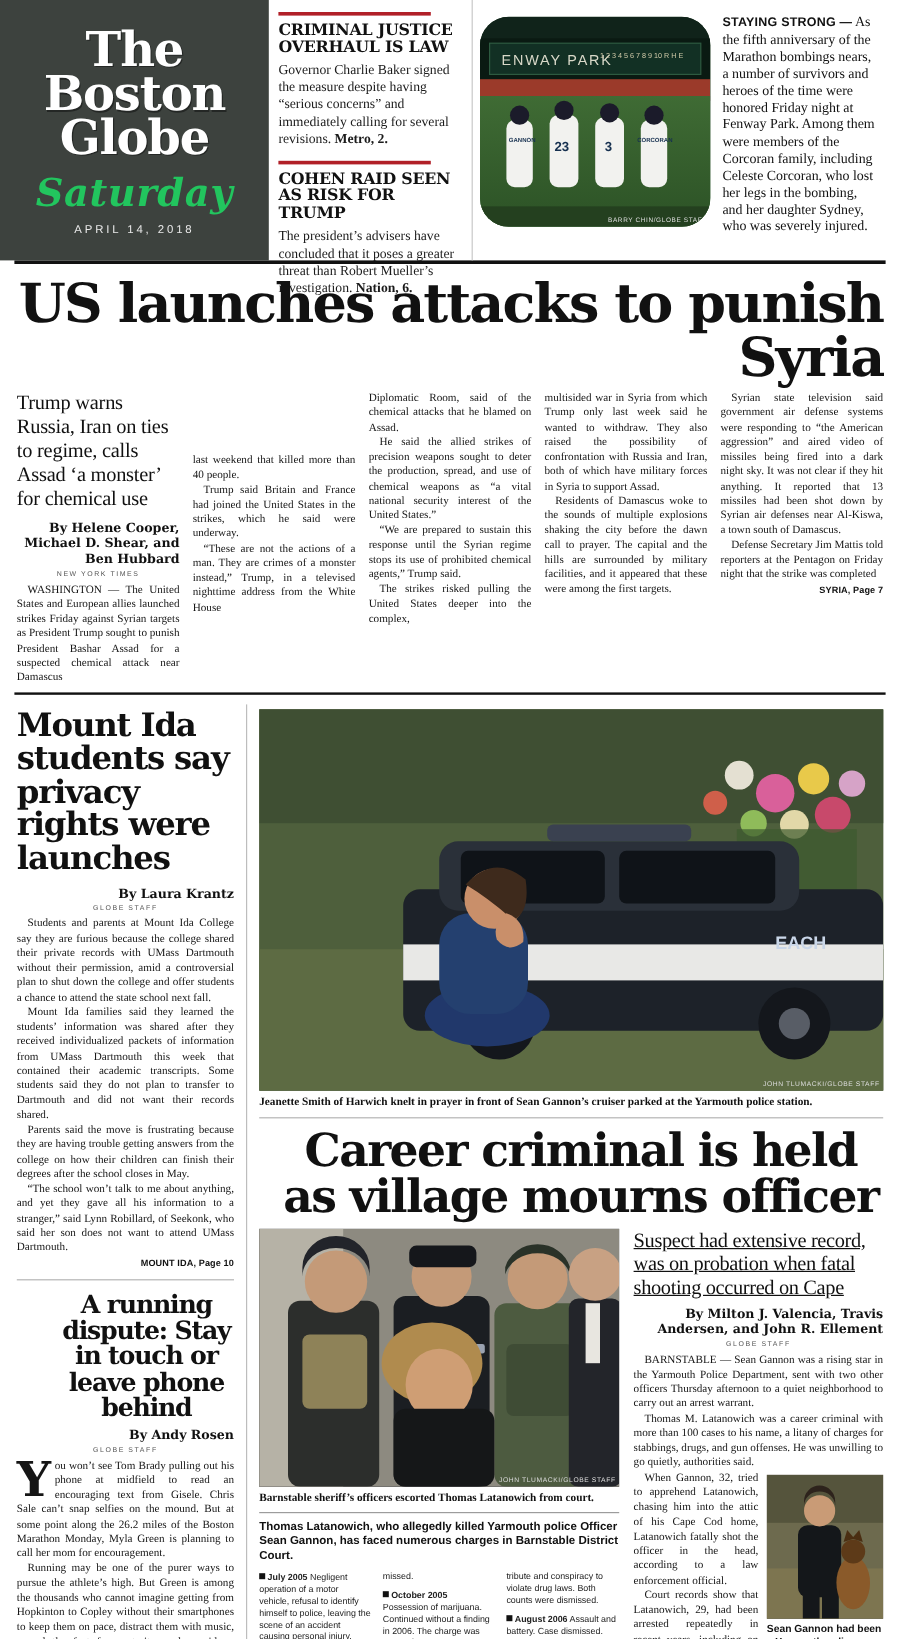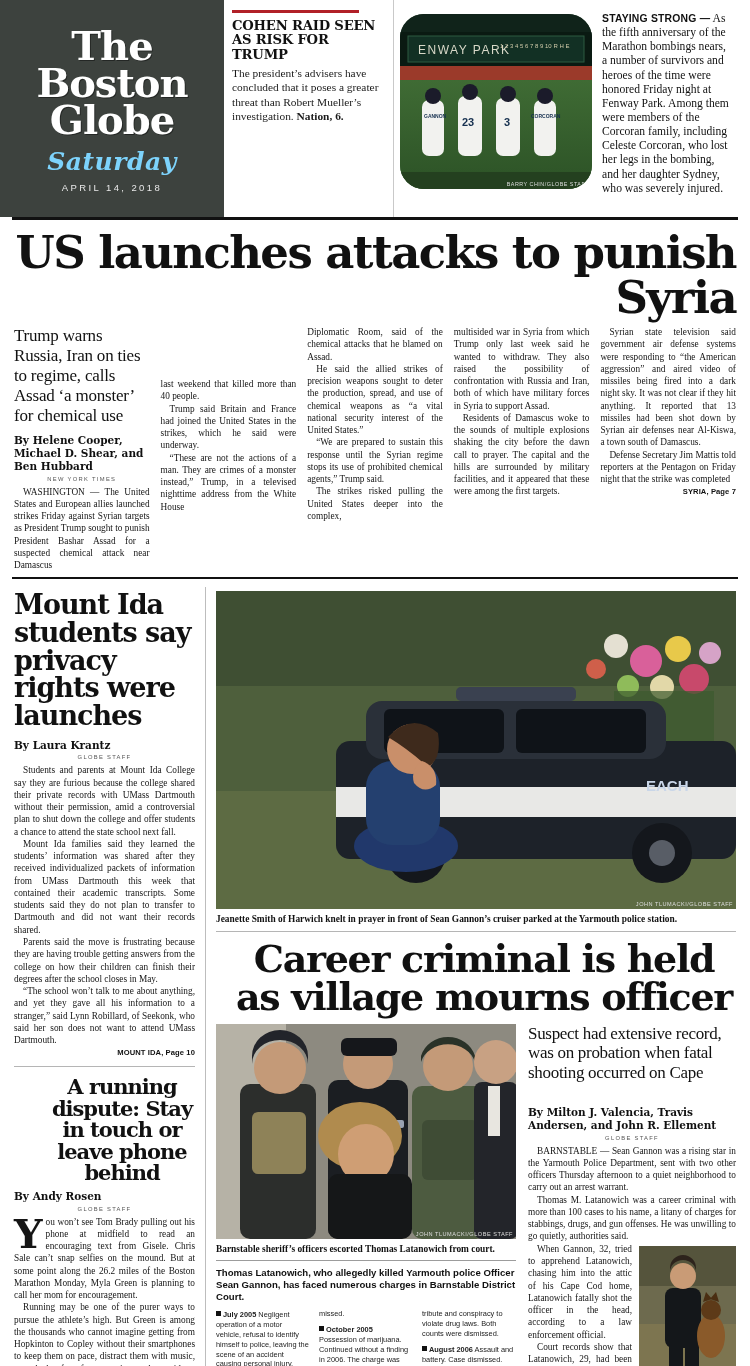--- a/index.html
+++ b/index.html
@@ -24,21 +24,21 @@
     font-family:"DejaVu Serif", serif;
     font-weight:bold;
     font-size:40px; line-height:0.92; text-align:center;
     letter-spacing:-1px;
     text-shadow:1px 1px 0 rgba(0,0,0,.4);
   }
   .flag-title span { display:block; }
   .flag-day {
     font-family:"DejaVu Serif", serif;
     font-style:italic; font-weight:bold;
-    color:#7dd3fc; font-size:25px; margin-top:8px;
+    color:#22c55e; font-size:32px; margin-top:8px;
     letter-spacing:.5px;
   }
   .flag-date {
     font-family:"Liberation Sans", sans-serif;
     font-size:9.5px; letter-spacing:2.4px; margin-top:6px; color:#e8e8e8;
   }
 
   .briefs { width:170px; padding:6px 10px 0 8px; border-right:1px solid #c9c9c9; }
   .brief { padding-top:4px; }
   .brief + .brief { margin-top:7px; }
@@ -83,21 +83,21 @@
     text-align:right; margin-bottom:6px;
   }
   .lead-cols { display:flex; gap:11px; margin-top:5px; }
   .lead-col { width:176px; }
   .lead-deck {
     font-size:17px; line-height:1.18; letter-spacing:-.2px;
     margin-bottom:8px;
   }
   .byline {
     font-family:"DejaVu Serif", serif; font-weight:bold;
-    font-size:10.5px; line-height:1.25; text-align:left; margin-top:4px;
+    font-size:10.5px; line-height:1.25; text-align:right; margin-top:4px;
   }
   .byline-org {
     font-family:"Liberation Sans", sans-serif; font-size:5.8px;
     letter-spacing:1.3px; text-align:center; color:#555;
     margin:2px 0 4px 0; text-transform:uppercase;
   }
   .body-text {
     font-size:9.3px; line-height:1.32; text-align:justify;
     hyphens:auto; color:#151515;
   }
@@ -138,21 +138,21 @@
   
   .cc-hed {
     font-family:"DejaVu Serif", serif; font-weight:bold;
     font-size:38px; line-height:1.0; letter-spacing:-1.3px;
     text-align:center; margin:8px 0 8px 16px;
   }
   .cc-cols { display:flex; gap:12px; }
   .cc-left { width:300px; }
   .cc-right { width:218px; }
   .cc-deck {
-    font-size:17px; line-height:1.15; letter-spacing:-.3px; margin-bottom:24px;
+    font-size:17px; line-height:1.15; letter-spacing:-.3px; margin-bottom:7px;text-decoration:underline;
   }
 
   .dropcap::first-letter {
     font-family:"DejaVu Serif", serif; font-weight:bold;
     float:left; font-size:40px; line-height:32px;
     padding:2px 3px 0 0;
   }
 
   .charges-intro {
     font-family:"Liberation Sans", sans-serif; font-weight:bold;
@@ -189,20 +189,25 @@
       <div class="flag-title">
         <span>The</span>
         <span>Boston</span>
         <span>Globe</span>
       </div>
       <div class="flag-day">Saturday</div>
       <div class="flag-date">APRIL 14, 2018</div>
     </div>
 
     <div class="briefs">
+      <div class="brief">
+        <div class="brief-rule"></div>
+        <div class="brief-head">CRIMINAL JUSTICE OVERHAUL IS LAW</div>
+        <div class="brief-body"><span>Governor Charlie Baker signed the measure despite having “serious concerns” and immediately calling for several revisions. </span><b>Metro, 2.</b></div>
+      </div>
       <div class="brief">
         <div class="brief-rule"></div>
         <div class="brief-head">COHEN RAID SEEN AS RISK FOR TRUMP</div>
         <div class="brief-body"><span>The president’s advisers have concluded that it poses a greater threat than Robert Mueller’s investigation. </span><b>Nation, 6.</b></div>
       </div>
     </div>
 
     <div class="lead-photo-col">
       <div class="lead-photo">
         <svg width="192" height="175" viewBox="0 0 192 175">

